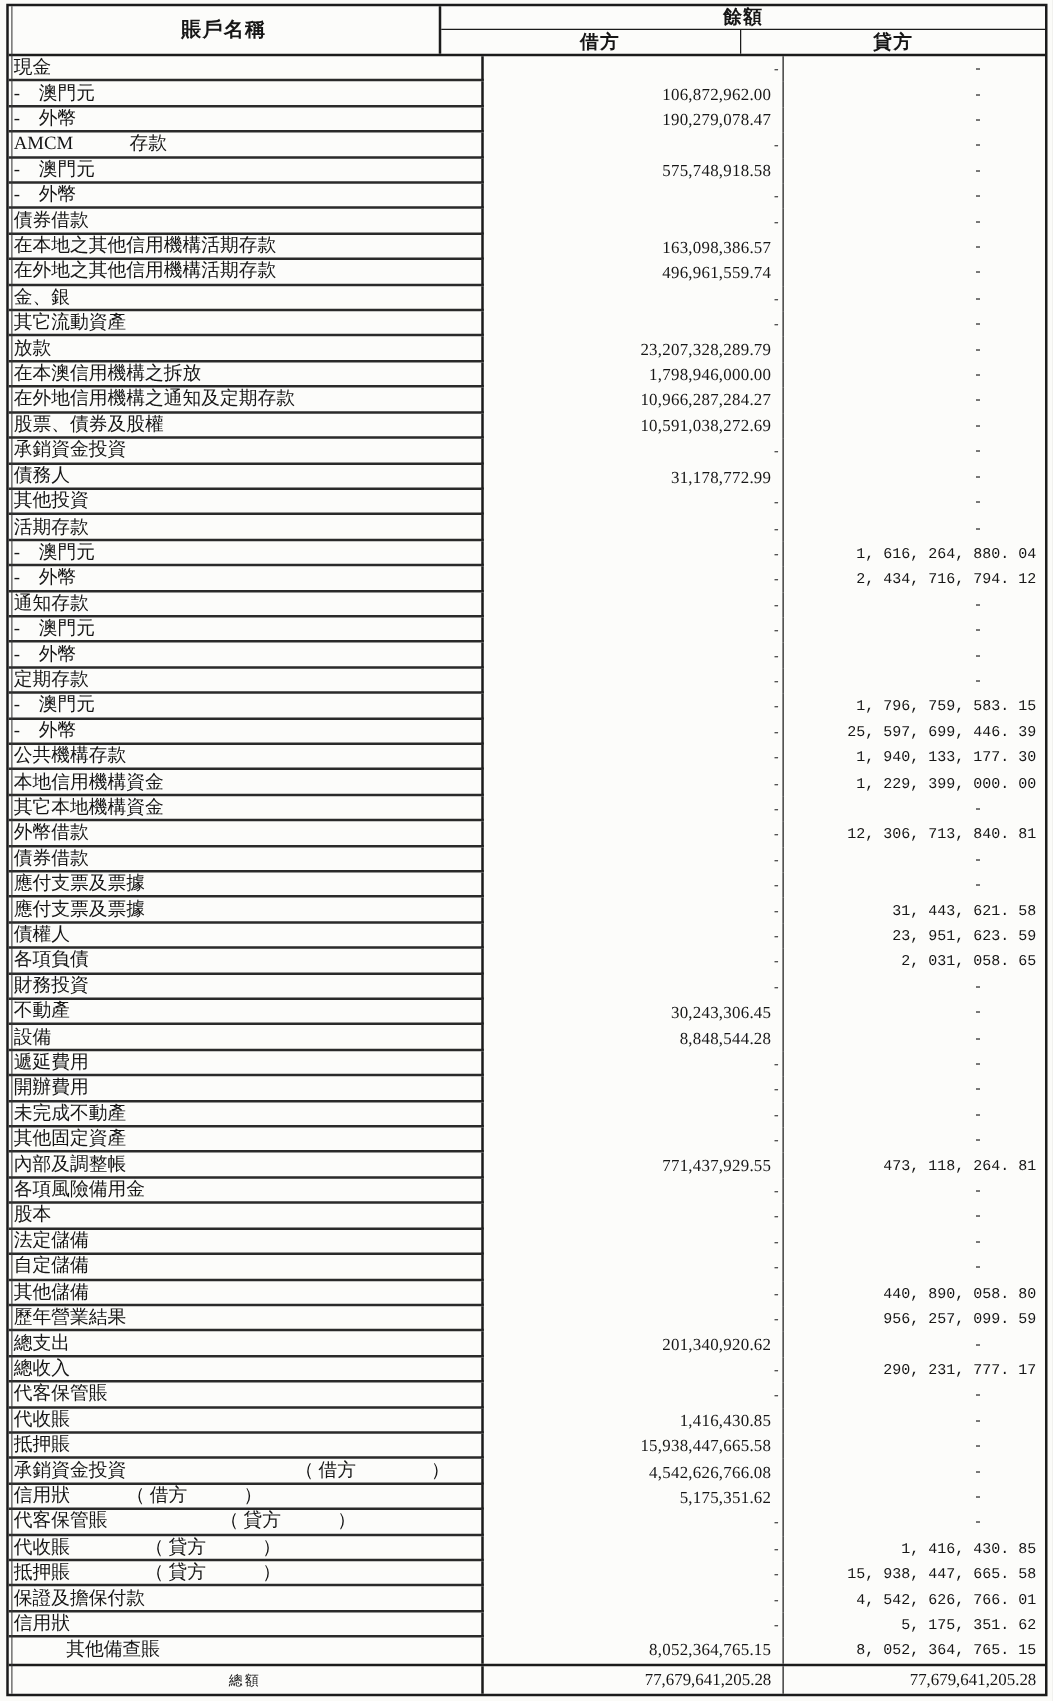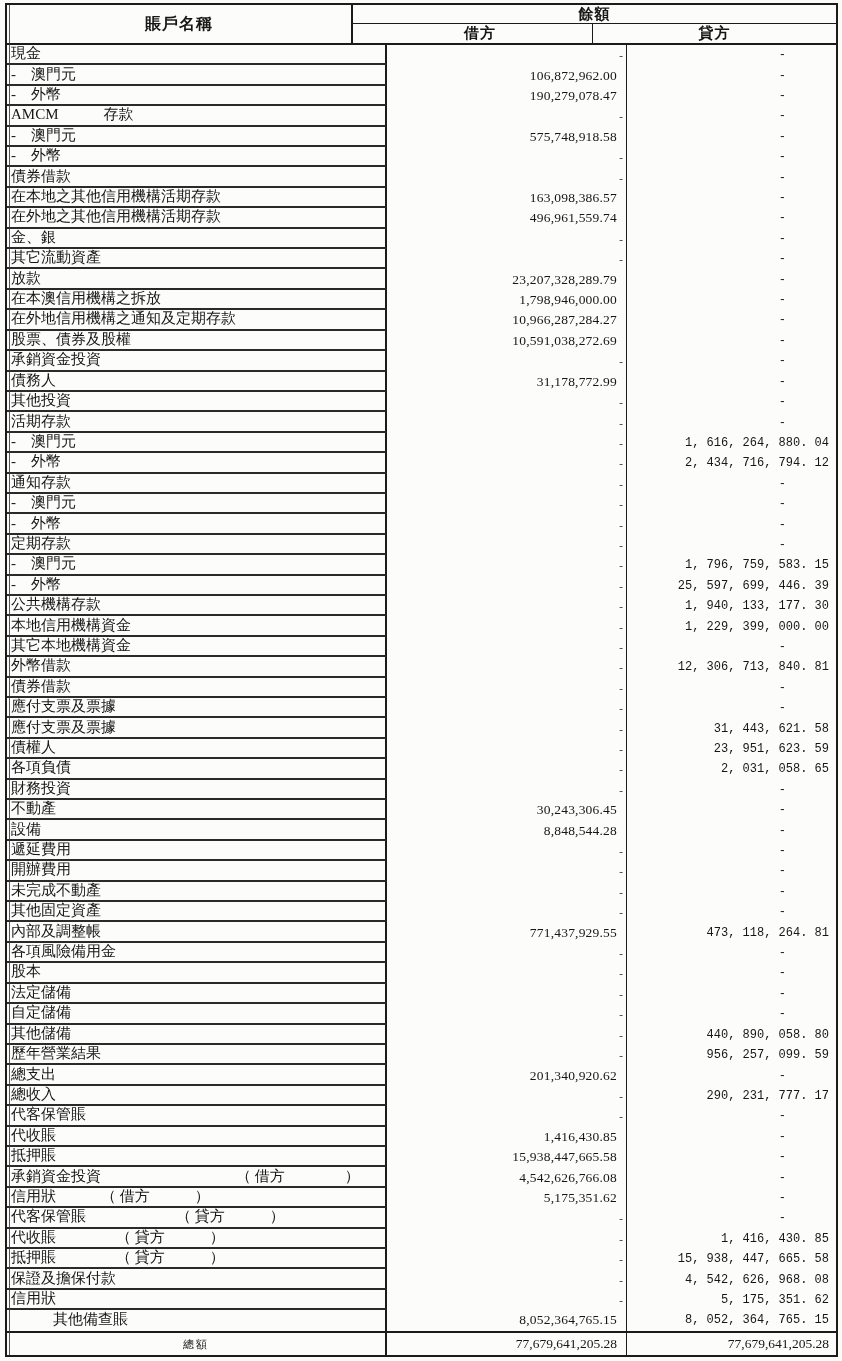--- a/index.html
+++ b/index.html
@@ -460,21 +460,21 @@
 
   <div class="row">
     <div class="cell-name name">抵押賬　　　　（ 貸方　　　）</div>
     <div class="cell-debit debit dash">-</div>
     <div class="cell-credit credit">15, 938, 447, 665. 58</div>
   </div>
 
   <div class="row">
     <div class="cell-name name">保證及擔保付款</div>
     <div class="cell-debit debit dash">-</div>
-    <div class="cell-credit credit">4, 542, 626, 968. 08</div>
+    <div class="cell-credit credit">4, 542, 626, 766. 01</div>
   </div>
 
   <div class="row">
     <div class="cell-name name">信用狀</div>
     <div class="cell-debit debit dash">-</div>
     <div class="cell-credit credit">5, 175, 351. 62</div>
   </div>
 
   <div class="row">
     <div class="cell-name name">其他備查賬</div>

